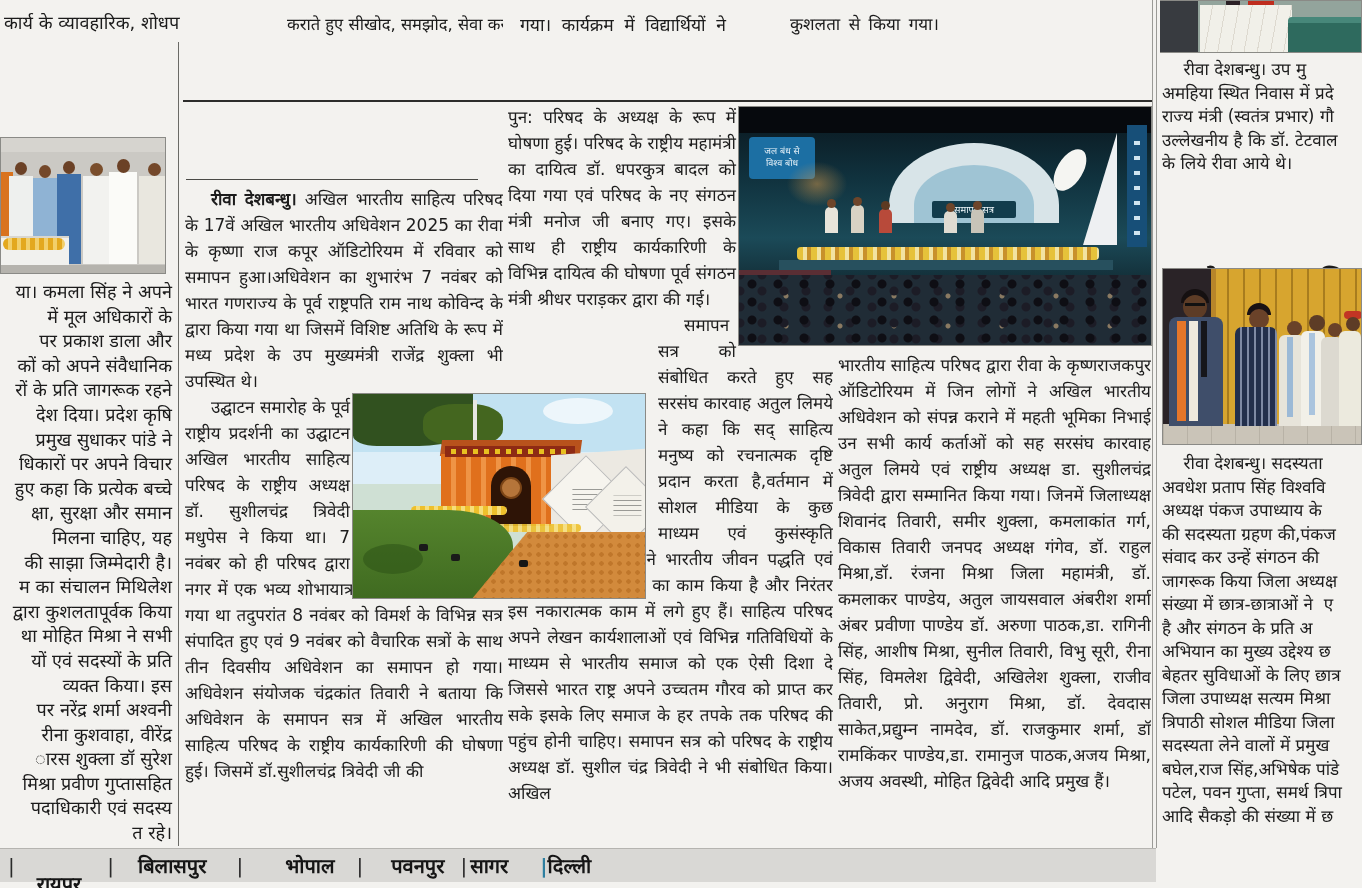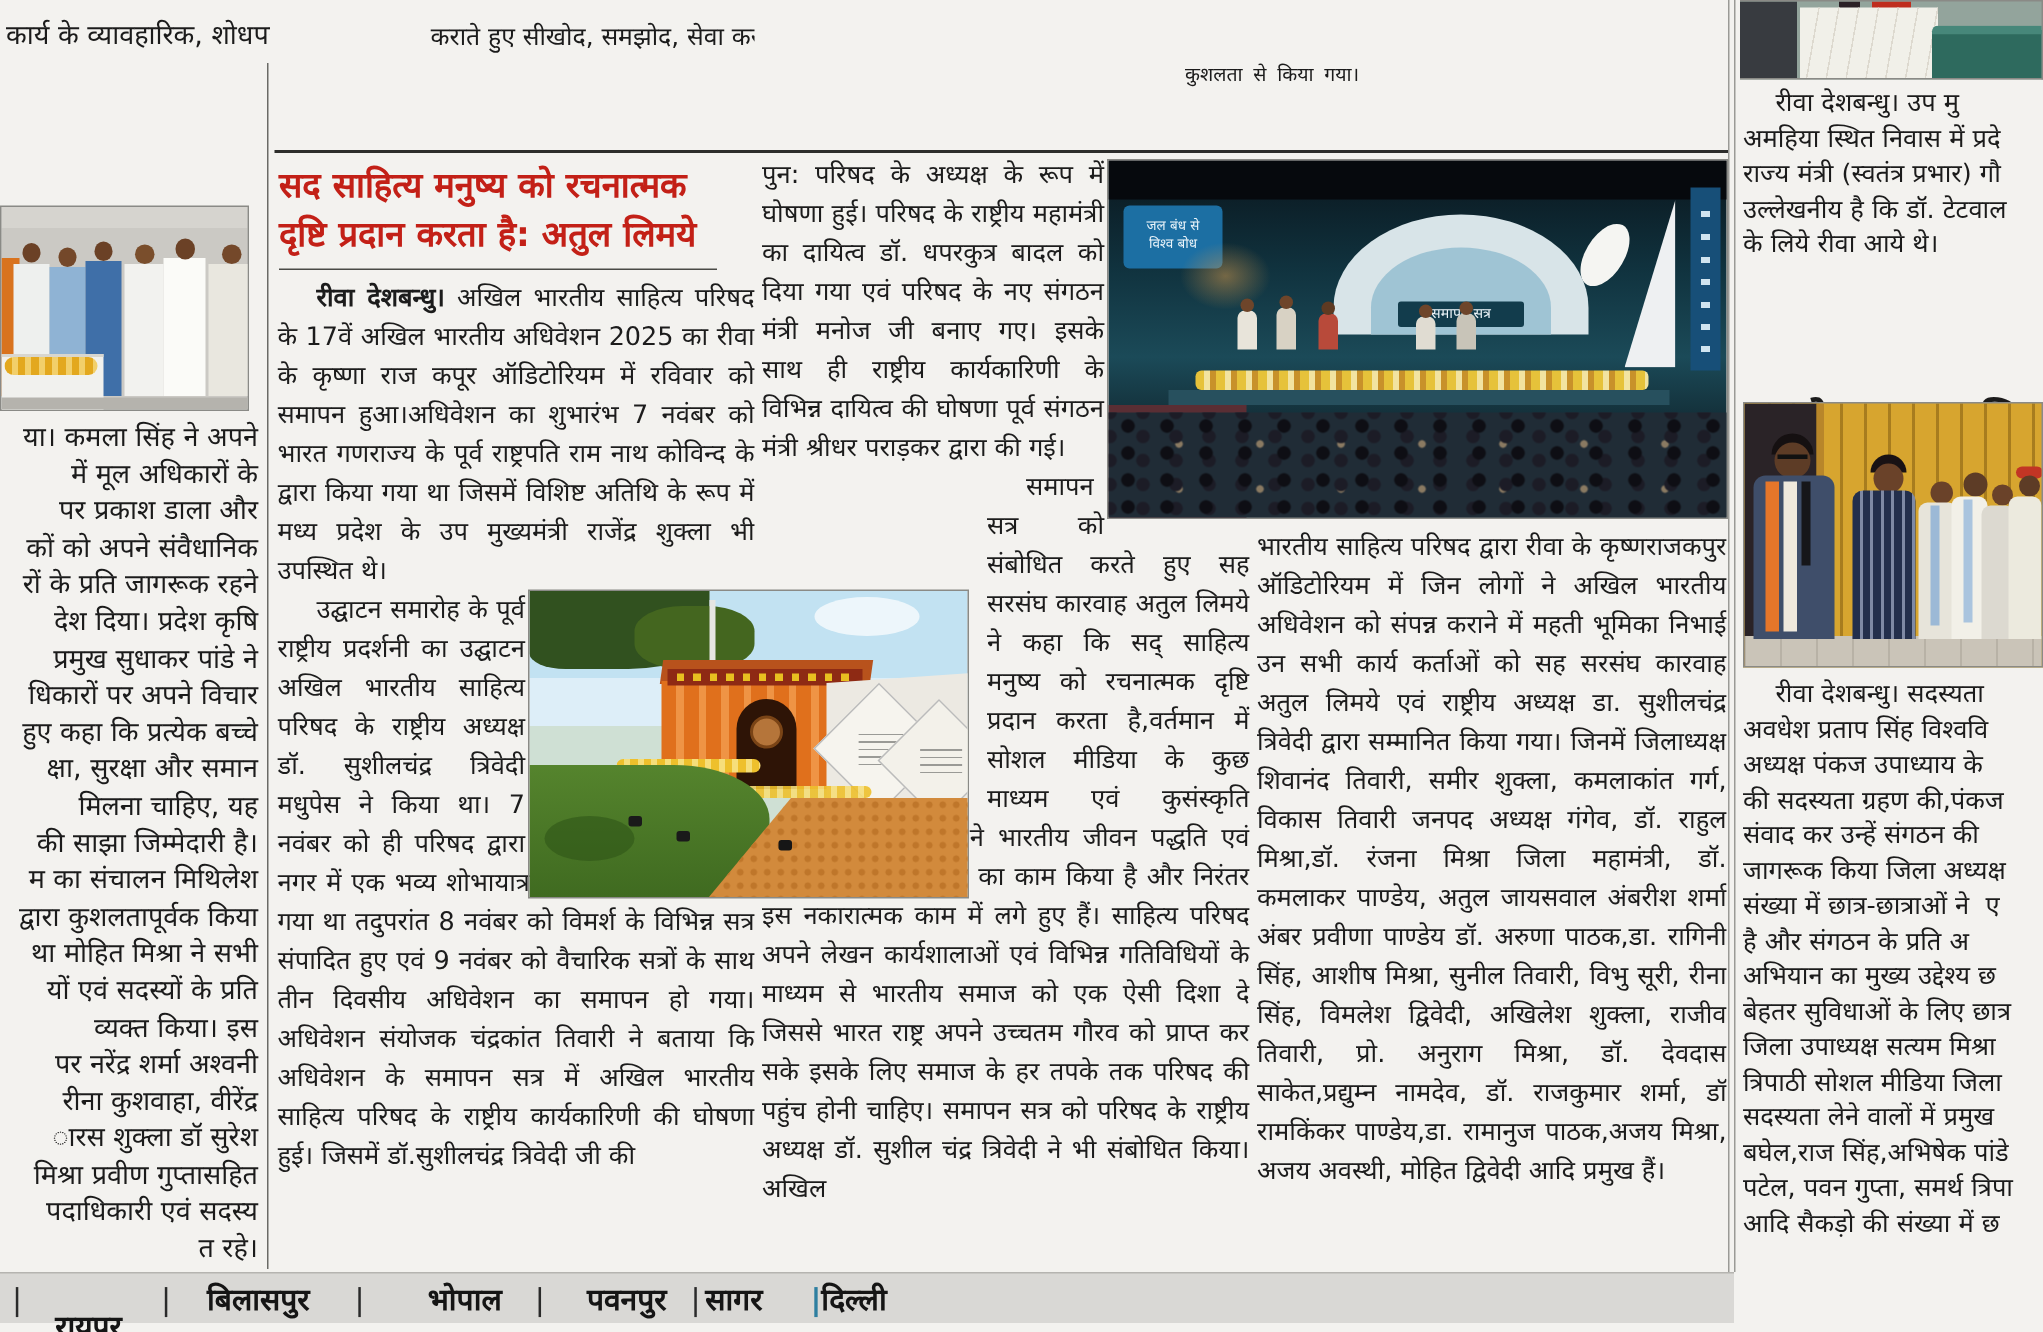--- a/index.html
+++ b/index.html
@@ -25,21 +25,22 @@
   
   .dia-lines{position:absolute;background:repeating-linear-gradient(0deg,#9a9a96 0 1px,transparent 1px 5px);}
 </style>
 </head>
 <body>
 
 <div id="page">
 
   <div class="abs clip" style="left:4px;top:10px;width:176px;height:30px;font-size:18px;white-space:nowrap;">कार्य के व्यावहारिक, शोधपरक एवं</div>
   <div class="abs clip" style="left:287px;top:12px;width:216px;height:30px;font-size:16.5px;white-space:nowrap;">कराते हुए सीखोद, समझोद, सेवा करो</div>
-  <div class="abs clip" style="left:790px;top:12px;width:252px;height:30px;font-size:13px;white-space:nowrap;word-spacing:3px;margin-top:28px;">कुशलता से किया गया।</div>
+  <div class="abs clip" style="left:520px;top:12px;width:258px;height:30px;font-size:17.5px;white-space:nowrap;word-spacing:5px;">गया। कार्यक्रम में विद्यार्थियों ने</div>
+  <div class="abs clip" style="left:790px;top:12px;width:252px;height:30px;font-size:17px;white-space:nowrap;word-spacing:3px;">कुशलता से किया गया।</div>
 
   <div class="abs vrule" style="left:178px;top:42px;height:804px;"></div>
   <div class="abs vrule" style="left:1152px;top:0;height:848px;background:#9a9a96;"></div>
   <div class="abs vrule" style="left:1156px;top:0;height:848px;background:#9a9a96;"></div>
 
 
   <div class="abs photo" style="left:0;top:137px;width:166px;height:137px;background:linear-gradient(#d6d4cf 0 14px,#cbc9c4 14px 100%);">
     <div class="abs" style="left:0;top:34px;width:12px;height:92px;background:#d9731e;"></div>
     <div class="abs" style="left:8px;top:38px;width:24px;height:88px;background:#eef0ee;"></div>
     <div class="abs" style="left:32px;top:40px;width:24px;height:86px;background:#8fb3d4;"></div>
@@ -77,22 +78,20 @@
 व्यक्त किया। इस
 पर नरेंद्र शर्मा अश्वनी
 रीना कुशवाहा, वीरेंद्र
 ारस शुक्ला डॉ सुरेश
 मिश्रा प्रवीण गुप्तासहित
 पदाधिकारी एवं सदस्य
 त रहे।</div>
 
   <div class="abs" style="left:183px;top:100px;width:969px;height:2px;background:#2d2d2b;"></div>
 
-  <div class="abs preline" style="left:186px;top:108px;width:310px;font-weight:700;font-size:23px;line-height:33px;color:#c32017;">सद साहित्य मनुष्य को रचनात्मक
-दृष्टि प्रदान करता है: अतुल लिमये</div>
   <div class="abs" style="left:186px;top:179px;width:292px;height:1px;background:#4a4a46;"></div>
 
   <div class="abs clip body-text" style="left:185px;top:186px;width:318px;height:660px;">
     <p class="ind"><b>रीवा देशबन्धु।</b><span> अखिल भारतीय साहित्य परिषद के 17वें  अखिल भारतीय अधिवेशन 2025 का रीवा के कृष्णा राज कपूर ऑडिटोरियम में रविवार को समापन हुआ।अधिवेशन का शुभारंभ 7 नवंबर को भारत गणराज्य के पूर्व राष्ट्रपति राम नाथ कोविन्द के द्वारा किया गया था जिसमें विशिष्ट अतिथि के रूप में मध्य प्रदेश के उप मुख्यमंत्री राजेंद्र शुक्ला भी उपस्थित थे।</span></p>
     <span class="spR" style="width:153px;height:182px;"></span>
     <p class="ind">उद्घाटन समारोह के पूर्व राष्ट्रीय प्रदर्शनी का उद्घाटन अखिल भारतीय साहित्य परिषद के राष्ट्रीय अध्यक्ष डॉ. सुशीलचंद्र त्रिवेदी मधुपेस ने किया था। 7 नवंबर को ही परिषद द्वारा नगर में एक भव्य शोभायात्रा का आयोजन भी किया गया था तदुपरांत 8 नवंबर को  विमर्श के विभिन्न सत्र संपादित हुए एवं 9 नवंबर को वैचारिक सत्रों के साथ तीन दिवसीय अधिवेशन का समापन हो गया। अधिवेशन संयोजक चंद्रकांत तिवारी ने बताया कि अधिवेशन के समापन सत्र में अखिल भारतीय साहित्य परिषद के राष्ट्रीय कार्यकारिणी की घोषणा हुई। जिसमें डॉ.सुशीलचंद्र त्रिवेदी जी की</p>
   </div>
 
   <div class="abs clip body-text" style="left:508px;top:104px;width:325px;height:742px;">
     <span class="spR" style="width:97px;height:242px;"></span>

